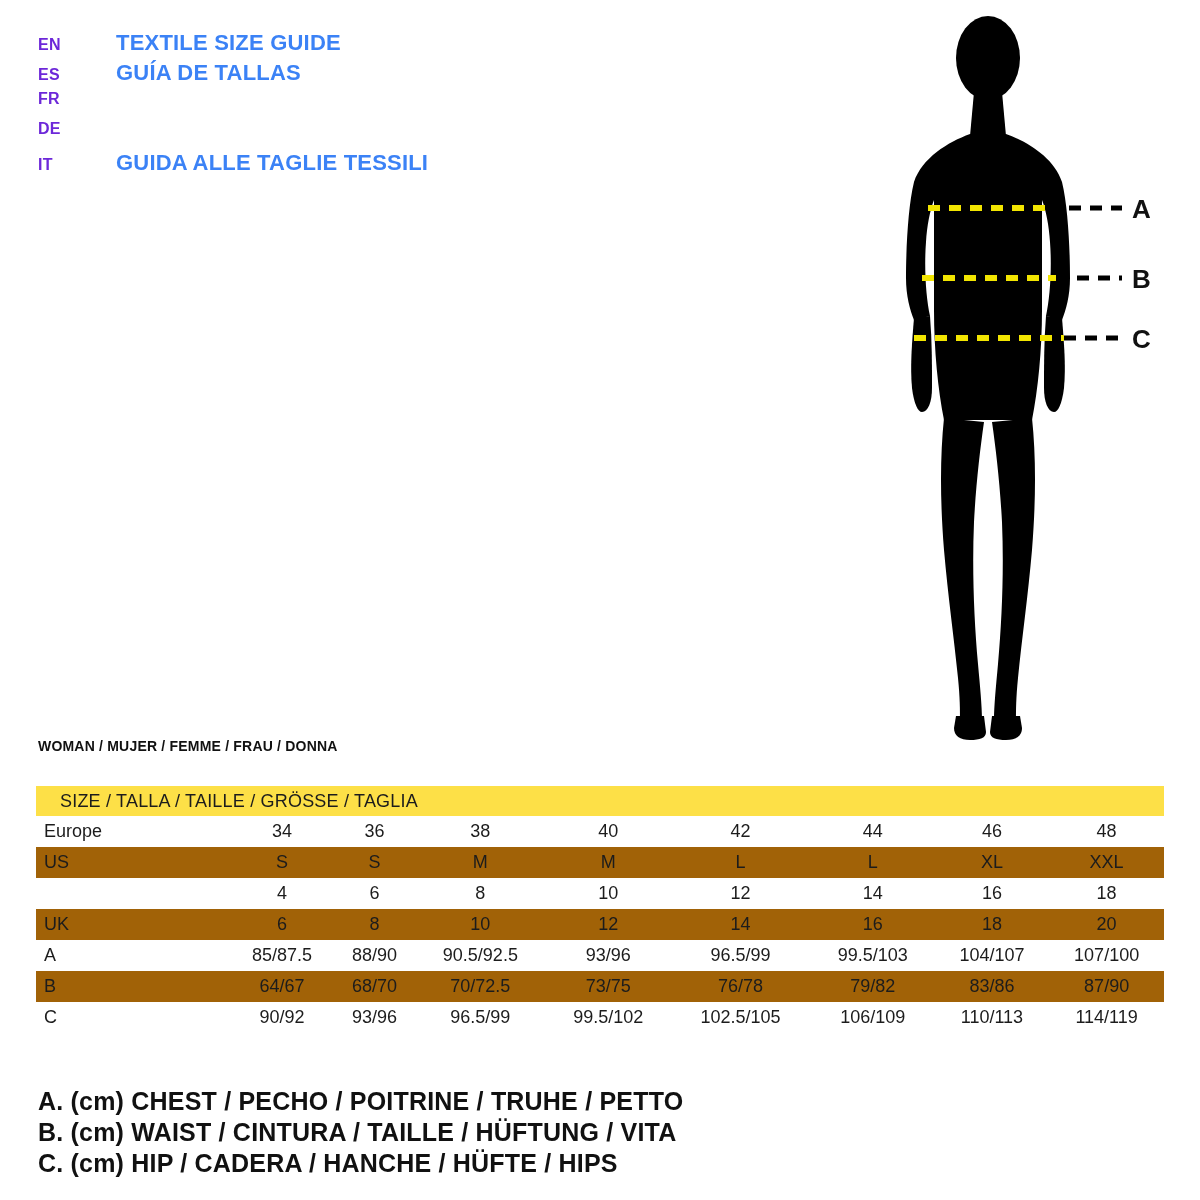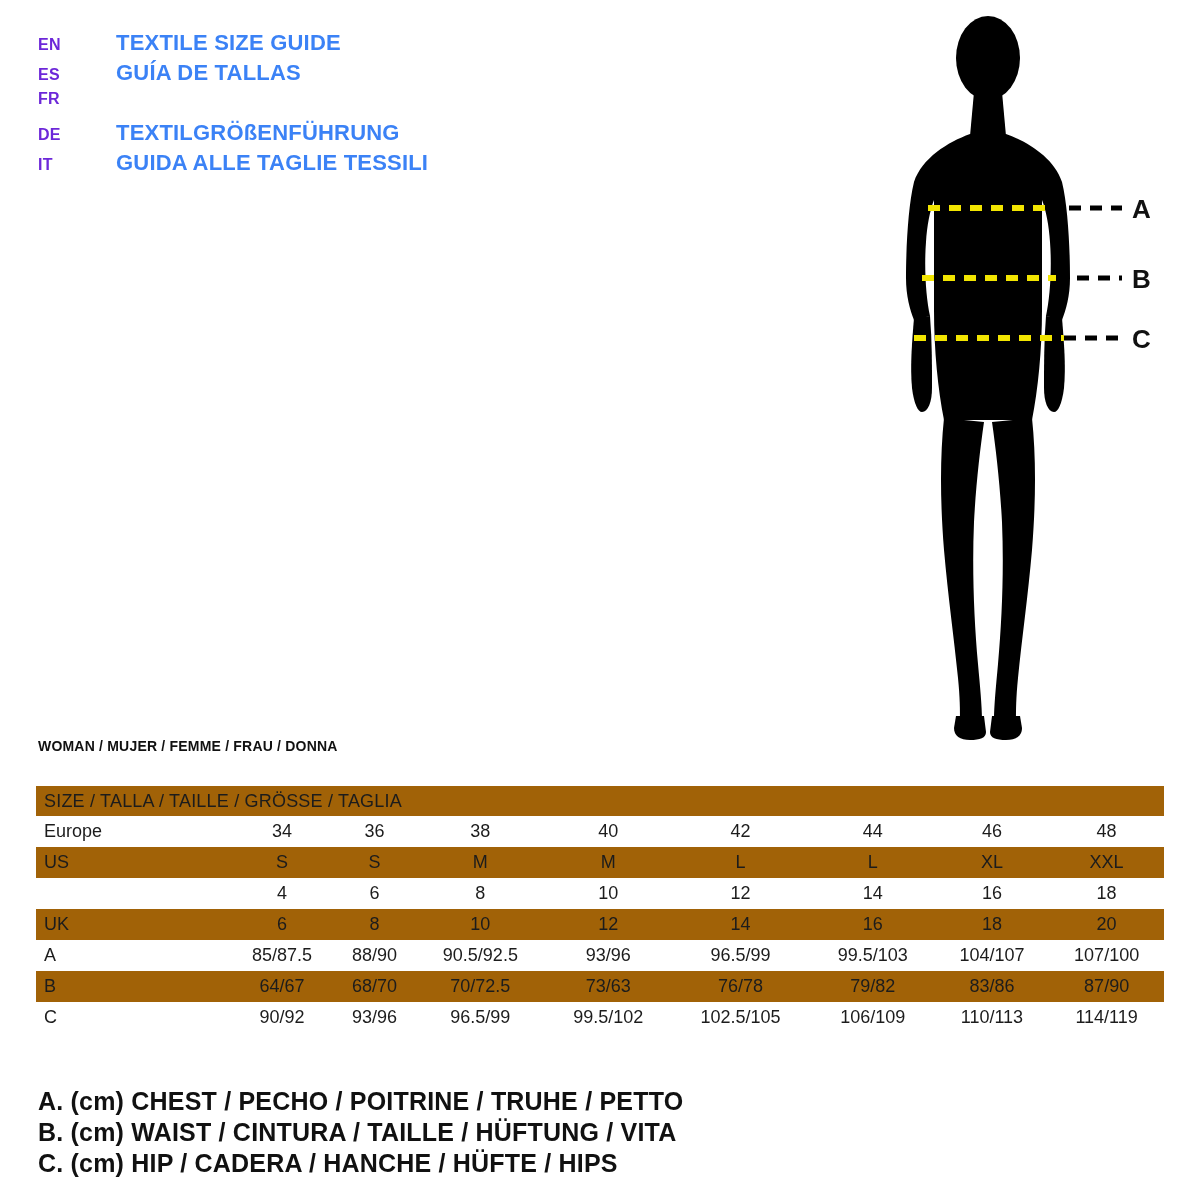--- a/index.html
+++ b/index.html
@@ -80,23 +80,23 @@
     font-weight: 400;
     text-align: center;
     vertical-align: middle;
   }
   #size-table .rowhead {
     text-align: left;
     padding-left: 8px;
     width: 185px;
   }
   #size-table tr.head-row td {
-    background: #a16207;
+    background: #fde047;
     text-align: left;
-    padding-left: 8px;
+    padding-left: 24px;
     font-size: 18px;
     font-weight: 400;
     letter-spacing: .2px;
     height: 30px;
   }
   #size-table tr.zebra-light td { background: #ffffff; }
   #size-table tr.zebra-dark td { background: #a16207; }
 
   
   #legend {
@@ -125,21 +125,20 @@
   </div>
   <div class="lang-row">
     <span class="lang-code">ES</span>
     <span class="lang-title">GUÍA DE TALLAS</span>
   </div>
   <div class="lang-row">
     <span class="lang-code">FR</span>
   </div>
   <div class="lang-row">
     <span class="lang-code">DE</span>
-    <span class="lang-title">TEXTILGRÖßENFÜHRUNG</span>
   </div>
   <div class="lang-row">
     <span class="lang-code">IT</span>
     <span class="lang-title">GUIDA ALLE TAGLIE TESSILI</span>
   </div>
 </div>
 
 <div id="figure-area">
   <svg width="330" height="740" viewBox="0 0 330 740" xmlns="http://www.w3.org/2000/svg">
     <g>
@@ -273,21 +272,21 @@
       <td>99.5/103</td>
       <td>104/107</td>
       <td>107/100</td>
     </tr>
 
     <tr class="zebra-dark">
       <td class="rowhead">B</td>
       <td>64/67</td>
       <td>68/70</td>
       <td>70/72.5</td>
-      <td>73/63</td>
+      <td>73/75</td>
       <td>76/78</td>
       <td>79/82</td>
       <td>83/86</td>
       <td>87/90</td>
     </tr>
 
     <tr class="zebra-light">
       <td class="rowhead">C</td>
       <td>90/92</td>
       <td>93/96</td>

